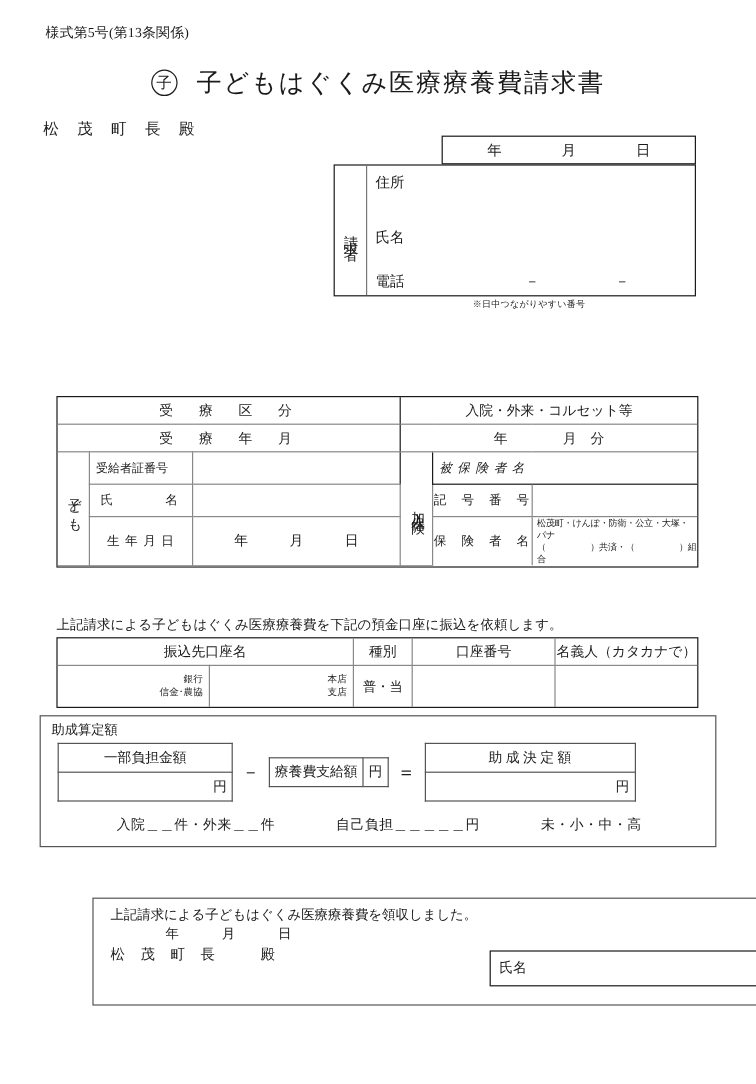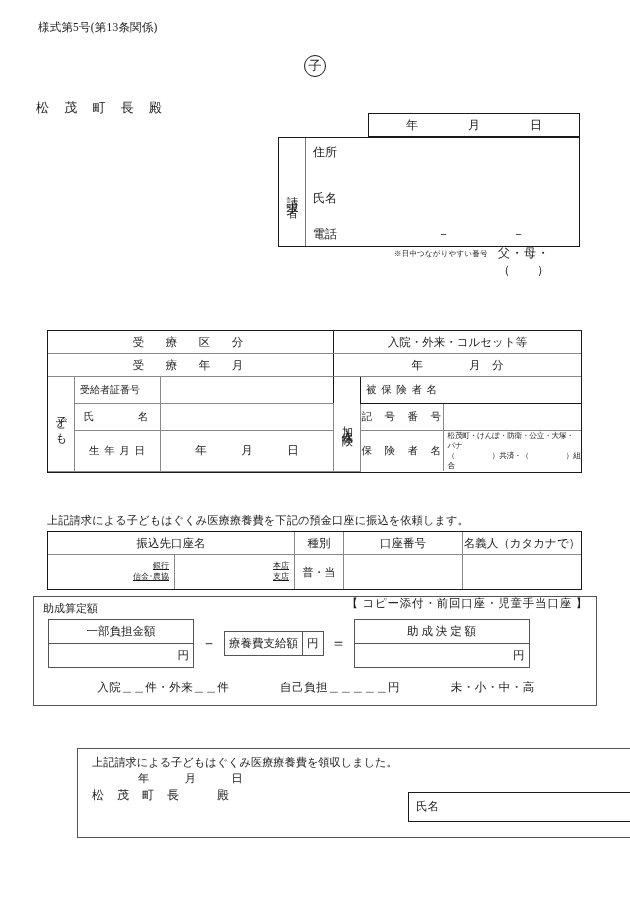--- a/index.html
+++ b/index.html
@@ -152,20 +152,21 @@
   .h22 { height: 22px; }
   .h26 { height: 26px; }
   .vert {
     writing-mode: vertical-rl;
     letter-spacing: 2px;
     display: inline-block;
   }
   .thickline-r { border-right: 1.6px solid #1a1a1a !important; }
   .thickbox {
     border: 1.6px solid #1a1a1a !important;
+    font-style: italic;
   }
   .nb-t { border-top: none !important; }
   .nb-l { border-left: none !important; }
   .nb-r { border-right: none !important; }
   .nb-b { border-bottom: none !important; margin-left: 16px; }
   .small9 { font-size: 7.6px; letter-spacing: -0.2px; }
 
   
   #transfer-note {
     left: 47px; top: 513px;
@@ -183,21 +184,20 @@
   .bank-cell {
     position: relative;
     height: 34px;
   }
   .bank-cell span {
     position: absolute;
     right: 5px;
     font-size: 8px;
     line-height: 1.25;
     text-align: right;
-    text-decoration: underline;
   }
   .bank-cell .l1 { top: 6px; }
   .bank-cell .l2 { top: 17px; }
   #copy-note {
     left: 0; top: 596px;
     width: 588px;
     text-align: right;
     font-size: 11.5px;
     letter-spacing: 0.8px;
   }
@@ -279,20 +279,21 @@
 </style>
 </head>
 <body>
 
 <div id="page">
 
   <div class="abs" id="form-code">様式第5号(第13条関係)</div>
 
   <div class="abs" id="title-row">
     <span id="title-badge">子</span>
+    <span id="title-text">子どもはぐくみ医療療養費請求書</span>
   </div>
 
   <div class="abs" id="addressee">松 茂 町 長 殿</div>
 
   <div class="abs" id="date-box">
     <span class="d">年</span>
     <span class="d">月</span>
     <span class="d">日</span>
   </div>
 
@@ -300,21 +301,20 @@
     <div id="requester-label">請求者</div>
     <div id="requester-fields">
       <span class="fl" id="f-addr">住所</span>
       <span class="fl" id="f-name">氏名</span>
       <span class="fl" id="f-tel">電話</span>
       <span id="tel-dashes">
         <span>－</span>
         <span>－</span>
       </span>
       <span id="tel-note">※日中つながりやすい番号</span>
-      <span id="parent-choice">父・母・（　　）</span>
     </div>
   </div>
 
 
   <div class="abs" id="main-table">
     <table class="grid">
       <tbody>
           <tr>
         <td class="ctr h22 nb-t nb-l thickline-r sp5" colspan="3" style="width:278px">受　療　区　分</td>
         <td class="ctr h22 nb-t nb-r" colspan="3">入院・外来・コルセット等</td>
@@ -375,21 +375,20 @@
           <span class="l2">支店</span>
         </td>
         <td class="ctr nb-b" style="font-size:11px">普・当</td>
         <td class="nb-b"></td>
         <td class="nb-b nb-r"></td>
       </tr>
     </tbody>
       </table>
   </div>
 
-  <div class="abs" id="copy-note">【 コピー添付・前回口座・児童手当口座 】</div>
 
   <div class="abs" id="calc-box">
     <div id="calc-title">助成算定額</div>
 
     <div id="calc-row">
       <table class="calc-tbl">
         <tbody>
             <tr>
               <td class="ctr" style="width:136px">一部負担金額</td>
             </tr>

